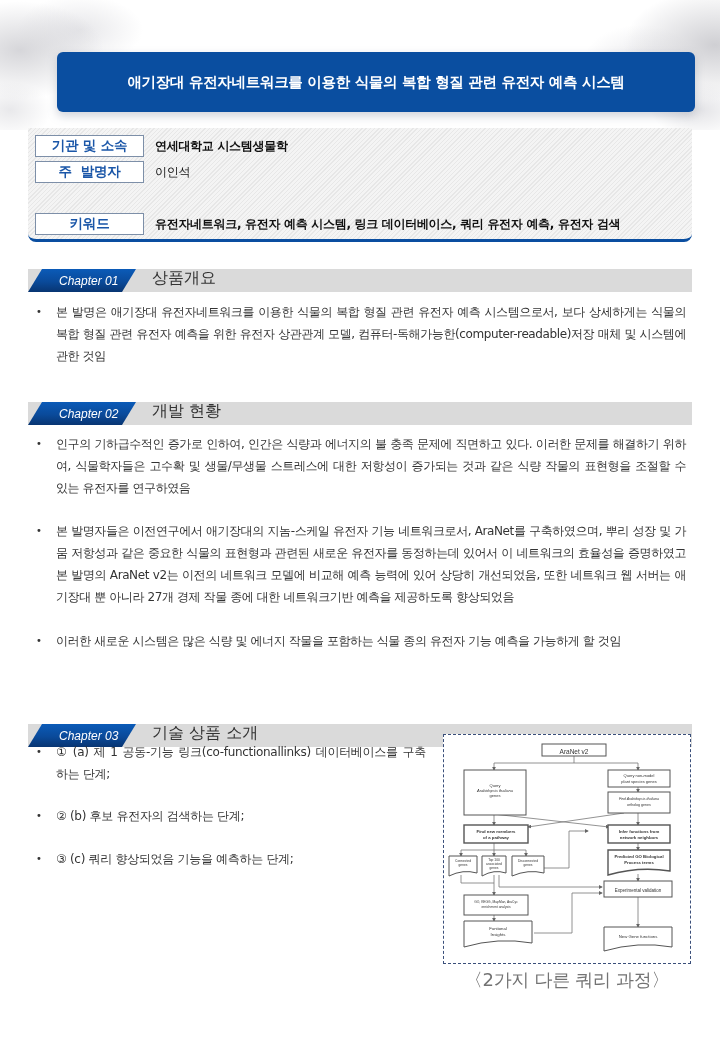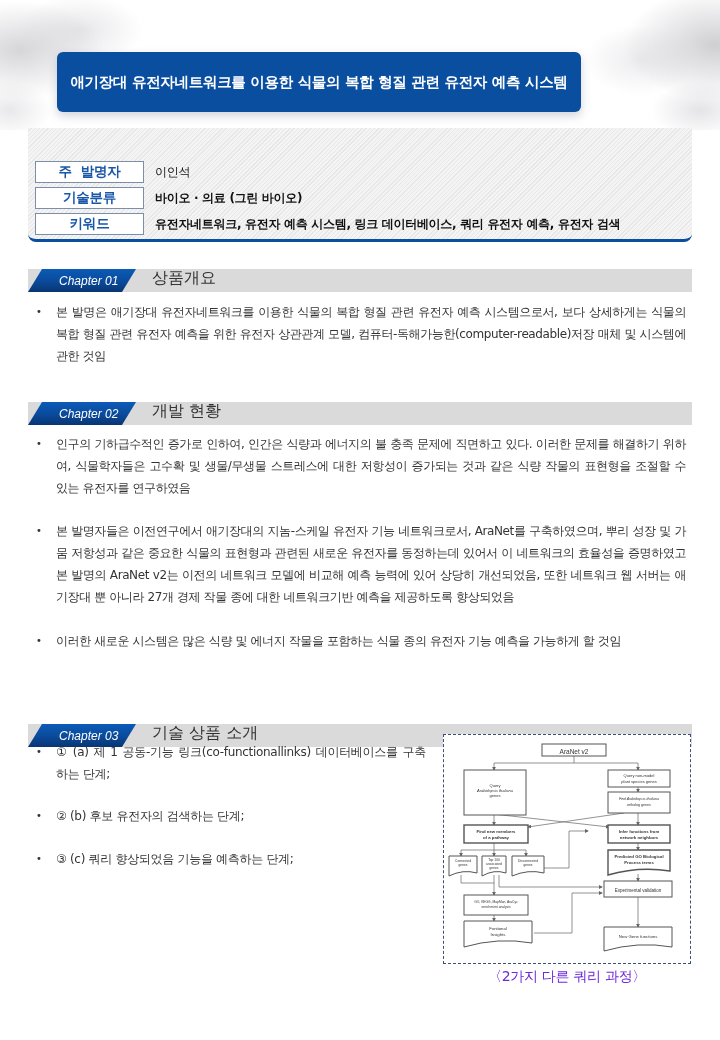--- a/index.html
+++ b/index.html
@@ -11,21 +11,21 @@
       background:
         radial-gradient(ellipse 120px 70px at 20px 50px, rgba(200,200,205,0.75), rgba(255,255,255,0) 70%),
         radial-gradient(ellipse 90px 50px at 80px 30px, rgba(215,215,220,0.6), rgba(255,255,255,0) 70%),
         radial-gradient(ellipse 130px 80px at 715px 45px, rgba(195,195,200,0.8), rgba(255,255,255,0) 70%),
         radial-gradient(ellipse 80px 50px at 640px 60px, rgba(220,220,225,0.55), rgba(255,255,255,0) 70%),
         radial-gradient(ellipse 70px 40px at 700px 110px, rgba(210,210,215,0.6), rgba(255,255,255,0) 70%),
         radial-gradient(ellipse 60px 40px at 10px 110px, rgba(210,210,215,0.5), rgba(255,255,255,0) 70%);
     }
 
     .title-banner {
-      position: absolute; left: 57px; top: 52px; width: 524px; height: 60px;
+      position: absolute; left: 57px; top: 52px; width: 638px; height: 60px;
       background: #0a4ea0; border-radius: 6px;
       box-shadow: 0 4px 10px rgba(120,130,150,0.35);
       display: flex; align-items: center; justify-content: center;
     }
     .title-banner .t {
       color: #ffffff; font-size: 14.5px; font-weight: bold; letter-spacing: -0.3px;
     }
 
     .info-box {
       position: absolute; left: 28px; top: 128px; width: 664px; height: 114px;
@@ -71,40 +71,40 @@
     .step .bullet { position: absolute; left: 0; top: 0; font-size: 10px; }
     .step .txt { display: block; margin-left: 20px; text-align: justify; }
 
     .diagram-box {
       position: absolute; left: 443px; top: 734px; width: 248px; height: 230px;
       border: 1px dashed #3a4f7a; background: #fff;
     }
     .diagram-box svg { position: absolute; left: 0; top: 0; }
     .caption {
       position: absolute; left: 443px; top: 968px; width: 248px; text-align: center;
-      font-size: 14px; color: #6d28d9; letter-spacing: -0.3px;
+      font-size: 18px; color: #737373; letter-spacing: -0.3px;
     }
   </style>
 </head>
 <body>
 
 <div class="sky"></div>
 
 <div class="title-banner">
   <span class="t">애기장대 유전자네트워크를 이용한 식물의 복합 형질 관련 유전자 예측 시스템</span>
 </div>
 
 <div class="info-box">
+  <div class="info-row" style="top:7px;">
+    <div class="info-label">기관 및 소속</div>
+    <div class="info-value">연세대학교 시스템생물학</div>
+  </div>
   <div class="info-row" style="top:33px;">
     <div class="info-label" style="white-space:pre;">주  발명자</div>
     <div class="info-value light">이인석</div>
-  </div>
-  <div class="info-row" style="top:59px;">
-    <div class="info-label">기술분류</div>
-    <div class="info-value">바이오 · 의료 (그린 바이오)</div>
   </div>
   <div class="info-row" style="top:85px;">
     <div class="info-label">키워드</div>
     <div class="info-value">유전자네트워크, 유전자 예측 시스템, 링크 데이터베이스, 쿼리 유전자 예측, 유전자 검색</div>
   </div>
 </div>
 
 <div class="chapter" style="top:269px;">
   <div class="tag">Chapter 01</div>
   <div class="ctitle">상품개요</div>

